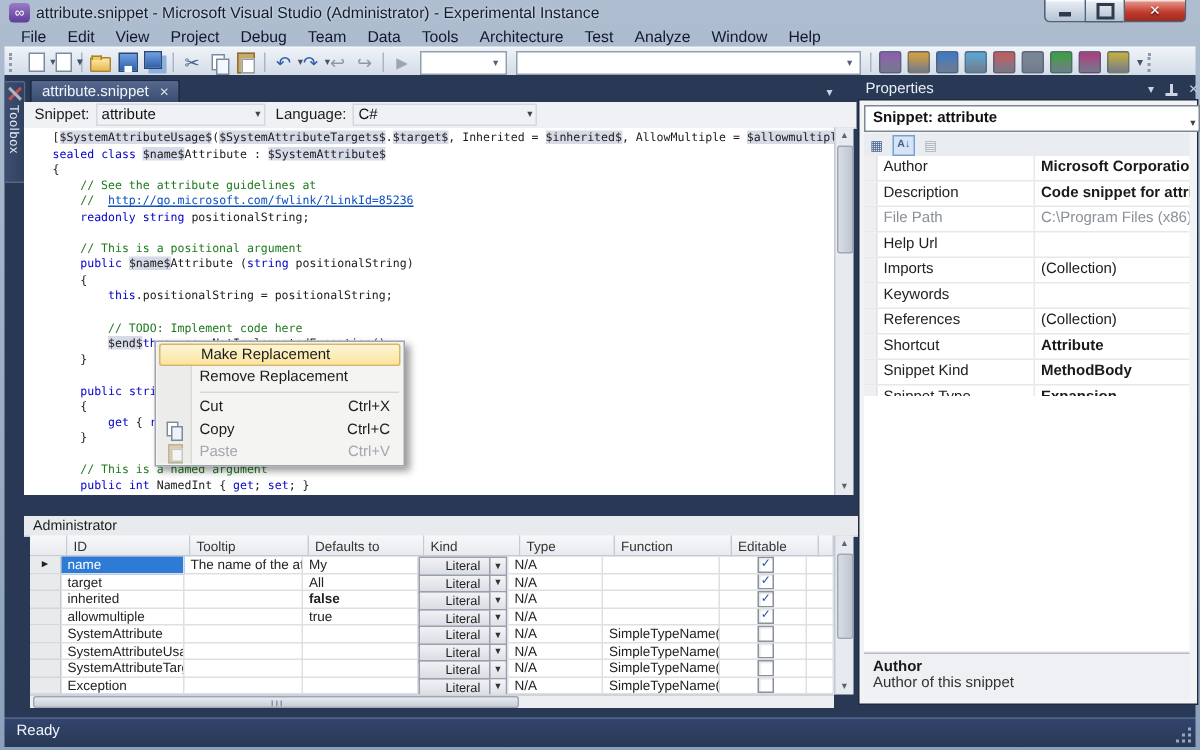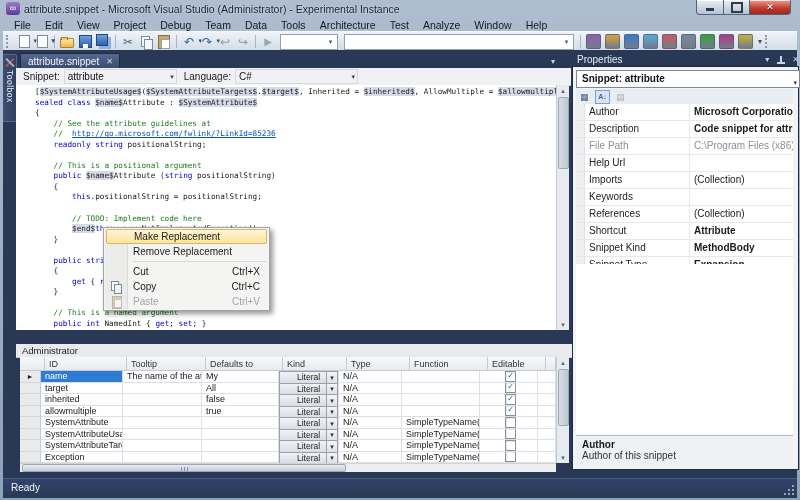--- a/index.html
+++ b/index.html
@@ -302,21 +302,21 @@
           <div class="g-cell" style="width: 73px; flex: 0 0 auto;"></div>
           <div class="g-cell" style="width: 53px; flex: 0 0 auto; display: flex; align-items: center;">
             <div class="chk">✓</div>
           </div>
           <div class="g-cell" style="flex: 1 1 0%;"></div>
         </div>
         <div class="g-row">
           <div class="g-cell g-gut" style="width: 20px; flex: 0 0 auto;"></div>
           <div class="g-cell" style="width: 77px; flex: 0 0 auto;">inherited</div>
           <div class="g-cell" style="width: 74px; flex: 0 0 auto;"></div>
-          <div class="g-cell" style="width: 72px; flex: 0 0 auto;">false</div>
+          <div class="g-cell" style="width: 72px; flex: 0 0 auto; font-weight: bold;">false</div>
           <div class="g-cell" style="width: 59px; flex: 0 0 auto; padding: 0px; overflow: visible;">
             <div class="kind-dd">
               <span>Literal</span>
               <span class="dd">▼</span>
             </div>
           </div>
           <div class="g-cell" style="width: 58px; flex: 0 0 auto;">N/A</div>
           <div class="g-cell" style="width: 73px; flex: 0 0 auto;"></div>
           <div class="g-cell" style="width: 53px; flex: 0 0 auto; display: flex; align-items: center;">
             <div class="chk">✓</div>

